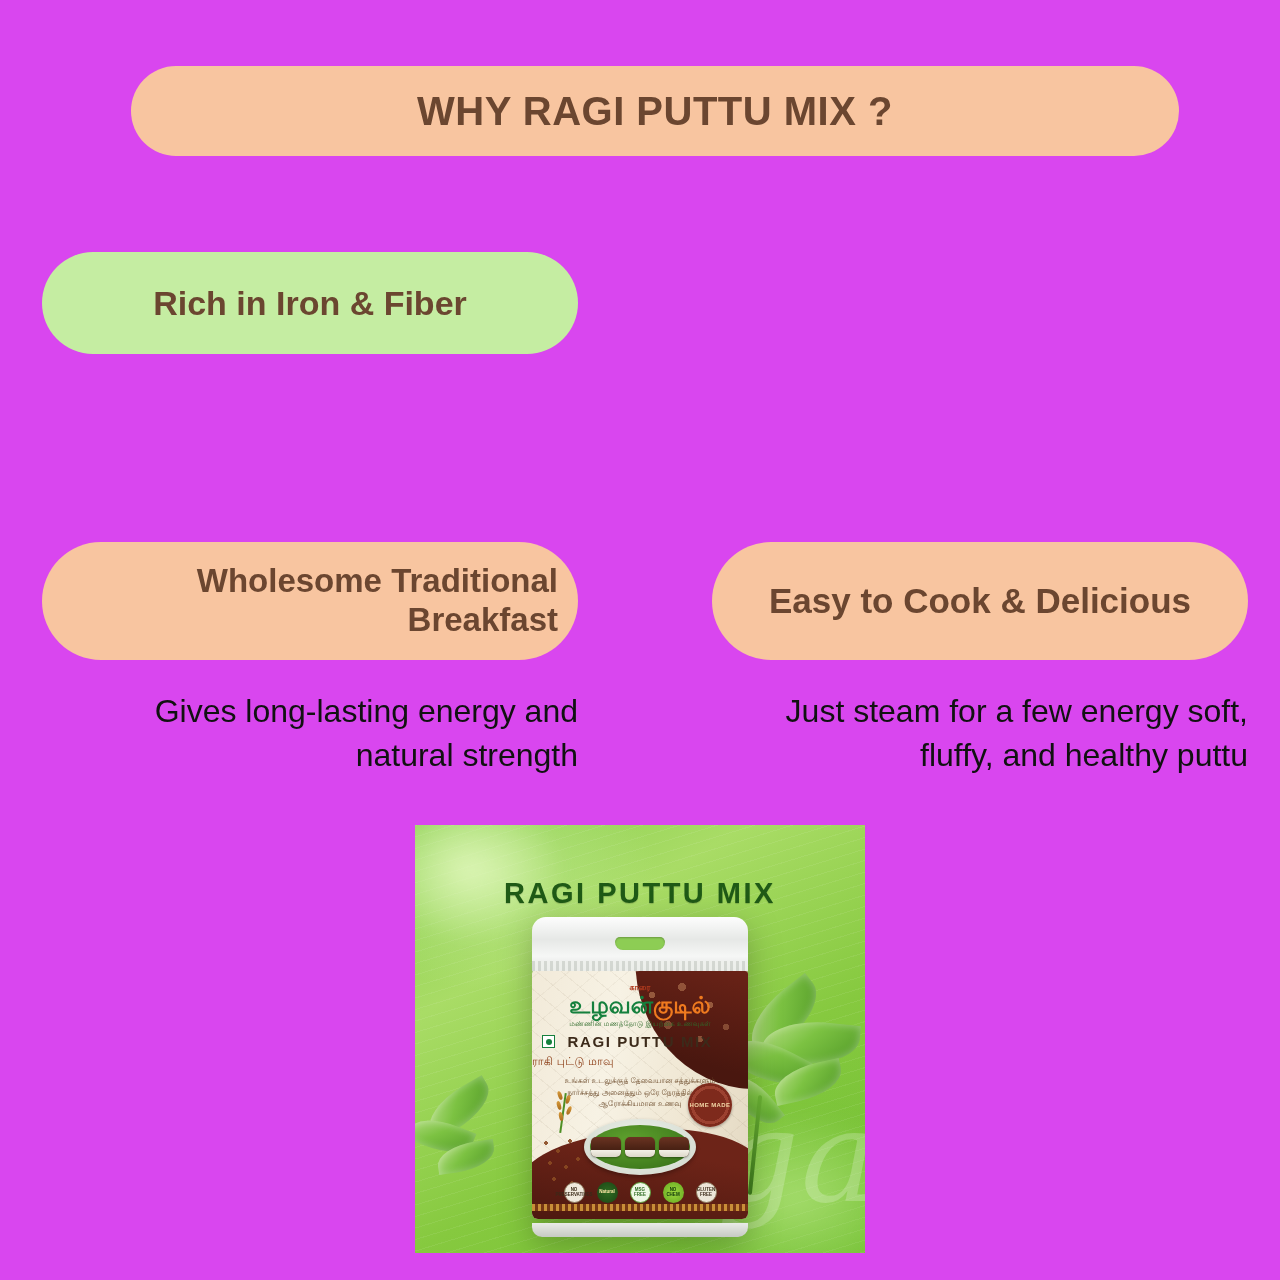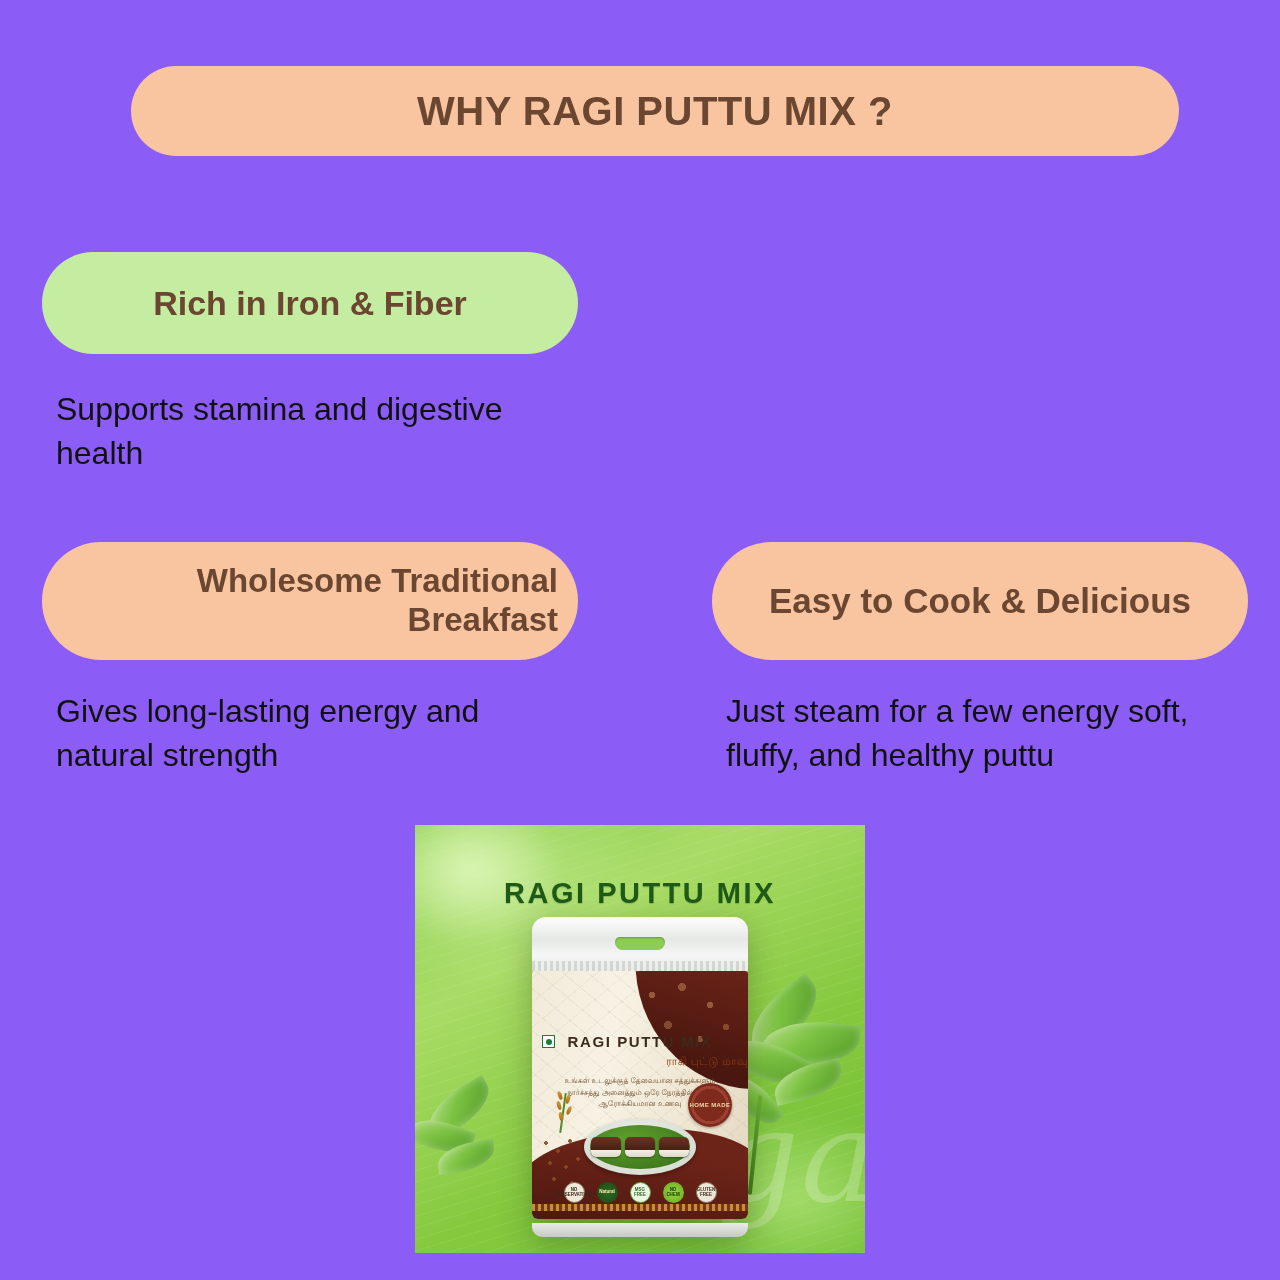--- a/index.html
+++ b/index.html
@@ -2,21 +2,21 @@
 <html><head>
 <meta charset="utf-8">
 <style>
   * { margin:0; padding:0; box-sizing:border-box; }
   html, body {
     width:1280px; height:1280px;
     background:#f4f4f4;
     font-family:"Liberation Sans", sans-serif;
     overflow:hidden;
   }
-  .page { position:relative; width:1280px; height:1280px; background:#8b5cf6; }
+  .page { position:relative; width:1280px; height:1280px; background:#d946ef; }
 
   
   .title-banner{
     position:absolute; left:131px; top:66px; width:1048px; height:90px;
     background:#f8c5a0; border-radius:45px;
     display:flex; align-items:center; justify-content:center;
   }
   .title-banner-text{
     font-family:"Liberation Sans", sans-serif;
     font-weight:bold; font-size:40px; letter-spacing:.5px;
@@ -50,21 +50,21 @@
   
   .f1 { left:42px;  top:216px; width:536px;margin-top:36px; }
   .f2 { left:712px; top:216px; width:536px; }
   .f1 .pill, .f2 .pill { height:102px; }
   .f1 .desc, .f2 .desc { margin-top:34px; margin-left:14px; }
 
   
   .f3 { left:42px;  top:542px; width:536px; }
   .f4 { left:712px; top:542px; width:536px; }
   .f3 .pill, .f4 .pill { height:118px; }
-  .f3 .desc, .f4 .desc { margin-top:30px; margin-left:14px; }
+  .f3 .desc, .f4 .desc { margin-top:30px; margin-left:14px;text-align:right; }
 
   
   .product-image{
     position:absolute; left:415px; top:825px; width:450px; height:428px;
     overflow:hidden;
     background:
       radial-gradient(ellipse 60% 45% at 18% 12%, rgba(190,232,140,.75) 0%, rgba(190,232,140,0) 60%),
       radial-gradient(ellipse 70% 55% at 85% 85%, rgba(120,195,60,.55) 0%, rgba(120,195,60,0) 65%),
       linear-gradient(150deg,#8ace4f 0%, #a9dc66 28%, #86c93f 62%, #74c032 100%);
   }
@@ -191,21 +191,21 @@
     width:13px; height:13px; border:1.6px solid #15803d; background:#fff;
     display:flex; align-items:center; justify-content:center;
   }
   .veg-mark i{ width:6px; height:6px; border-radius:50%; background:#15803d; display:block; }
   .pack-name{
     position:absolute; left:0; top:62px; width:100%; text-align:center;
     font-family:"Liberation Sans", sans-serif;
     font-weight:bold; font-size:15px; letter-spacing:1.6px; color:#3c2a1a;
   }
   .pack-name-ta{
-    position:absolute; left:0; top:84px; width:100%; text-align:right;
+    position:absolute; left:0; top:84px; width:100%; text-align:left;
     font-family:"Liberation Sans", sans-serif;
     font-size:11px; color:#8a3a12; letter-spacing:.4px;
   }
   .pack-desc{
     position:absolute; left:0; top:104px; width:100%; text-align:center;
     font-family:"Liberation Sans", sans-serif;
     font-size:7.5px; line-height:1.55; color:#6b4a2a;
   }
   .home-made{
     position:absolute; right:16px; top:112px;
@@ -309,21 +309,20 @@
 <div class="page">
 
   <div class="title-banner">
     <div class="title-banner-text">WHY RAGI PUTTU MIX ?</div>
   </div>
 
   <div class="feature f1">
     <div class="pill pill-green pill-1">
       <div class="pill-text">Rich in Iron &amp; Fiber</div>
     </div>
-    <div class="desc">Supports stamina and digestive health</div>
   </div>
 
   <div class="feature f2">
   </div>
 
   <div class="feature f3">
     <div class="pill pill-peach pill-3">
       <div class="pill-text">Wholesome Traditional Breakfast</div>
     </div>
     <div class="desc">Gives long-lasting energy and natural strength</div>
@@ -364,20 +363,27 @@
       <div class="pouch-top">
         <div class="hang-hole"></div>
       </div>
       <div class="pouch-seal"></div>
 
       <div class="pouch-body">
         <div class="pattern"></div>
         <div class="swoosh-r"></div>
         <div class="pack-dots"></div>
 
+        <div class="brand-logo">
+          <div class="brand-kaarai">காரை</div>
+          <div class="brand-tamil">
+            <span class="g">உழவன்</span><span class="o">குடில்</span>
+          </div>
+          <div class="brand-sub">மண்ணின் மணத்தோடு இயற்கை உணவுகள்</div>
+        </div>
 
         <div class="veg-mark">
             <i></i>
           </div>
 
         <div class="pack-name">RAGI PUTTU MIX</div>
         <div class="pack-name-ta">ராகி புட்டு மாவு</div>
 
         <div class="pack-desc">
           <div>உங்கள் உடலுக்குத் தேவையான சத்துக்களும்</div>

